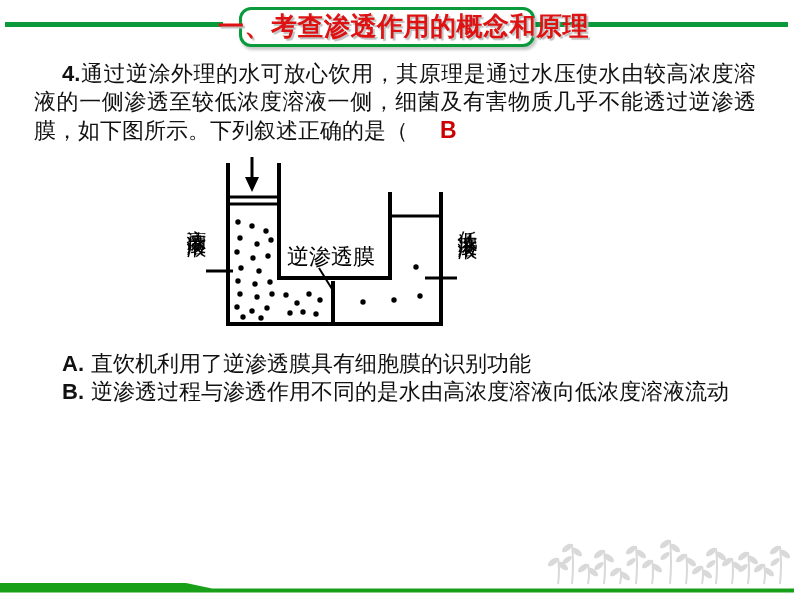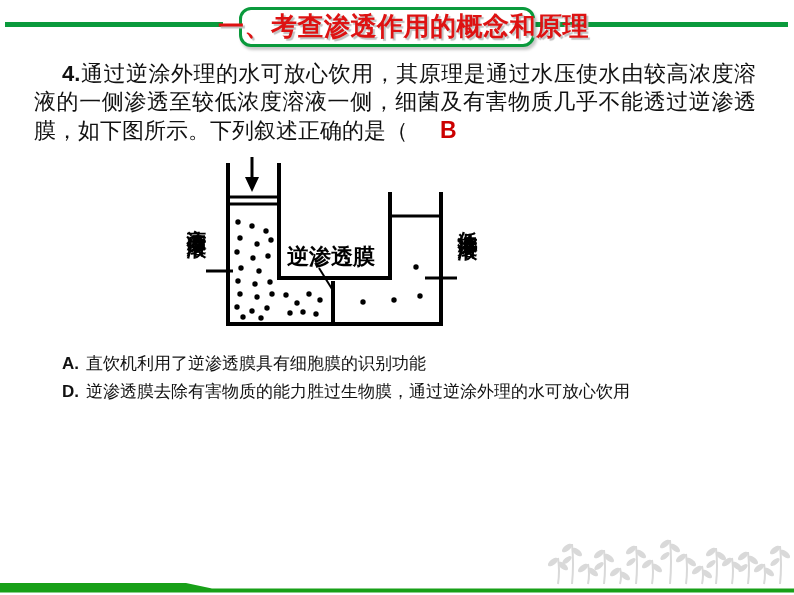--- a/index.html
+++ b/index.html
@@ -31,27 +31,27 @@
     font-size:22px;line-height:28px;text-indent:28px;text-align:justify;
   }
   .question b,.option b{
     font-family:"Liberation Sans","DejaVu Sans",sans-serif;font-weight:bold;
   }
   .ans{
     font-family:"Liberation Sans","DejaVu Sans",sans-serif;font-weight:bold;
     color:var(--answer_red);margin-left:32px;font-size:23px;
   }
   .options{position:absolute;left:34px;top:350px;width:722px;
-    font-size:17px;line-height:28px;}
+    font-size:22px;line-height:28px;}
   .option{text-indent:28px;text-align:justify;}
   .option b{margin-right:7px;}
   
   .diagram-svg{position:absolute;left:180px;top:150px;}
   .dlabel{
-    position:absolute;font-weight:bold;font-size:20px;
+    position:absolute;font-weight:normal;font-size:20px;
     font-family:"Liberation Serif","DejaVu Serif",serif;color:#000;
   }
   .vert{writing-mode:vertical-rl;text-orientation:upright;letter-spacing:2px;line-height:22px;}
   .membrane-label{white-space:nowrap;font-size:22px;}
   
   .plants-svg{position:absolute;left:548px;top:538px;}
   .plants-svg .stem{stroke:var(--plant_gray);stroke-width:2;fill:none;}
   .plants-svg .leaf{fill:var(--plant_gray);}
   .bar-svg{position:absolute;left:0;top:581px;}
   .bar-svg polygon{fill:var(--bar_green);}
@@ -126,21 +126,21 @@
       <circle cx="420" cy="296" r="2.7"></circle>
       <circle cx="416" cy="267" r="2.7"></circle>
     </g>
 </svg>
 <div class="dlabel vert" style="left:186px;top:213px;">高浓度溶液</div>
 <div class="dlabel vert" style="left:457px;top:215px;">低浓度溶液</div>
 <div class="dlabel membrane-label" style="left:287px;top:242px;position:absolute;">逆渗透膜</div>
 
 <div class="options" id="options">
     <div class="option"><b>A.</b><span>直饮机利用了逆渗透膜具有细胞膜的识别功能</span></div>
-    <div class="option"><b>D.</b><span>逆渗透膜去除有害物质的能力胜过生物膜，通过逆涂外理的水可放心饮用</span></div>
+    <div class="option"><b>B.</b><span>逆渗透过程与渗透作用不同的是水由高浓度溶液向低浓度溶液流动</span></div>
   </div>
 
 <svg class="plants-svg" width="242" height="48" viewBox="0 0 242 48" xmlns="http://www.w3.org/2000/svg">
   <g id="plants-group">
       <path d="M10 46 Q 12 33 10 20" class="stem"></path>
       <ellipse cx="5" cy="24" rx="6" ry="2.8" transform="rotate(-38 5 24)" class="leaf"></ellipse>
       <ellipse cx="15" cy="28" rx="6" ry="2.8" transform="rotate(38 15 28)" class="leaf"></ellipse>
       <path d="M24 46 Q 26 26 24 6" class="stem"></path>
       <ellipse cx="19" cy="10" rx="6" ry="2.8" transform="rotate(-38 19 10)" class="leaf"></ellipse>
       <ellipse cx="29" cy="14" rx="6" ry="2.8" transform="rotate(38 29 14)" class="leaf"></ellipse>

